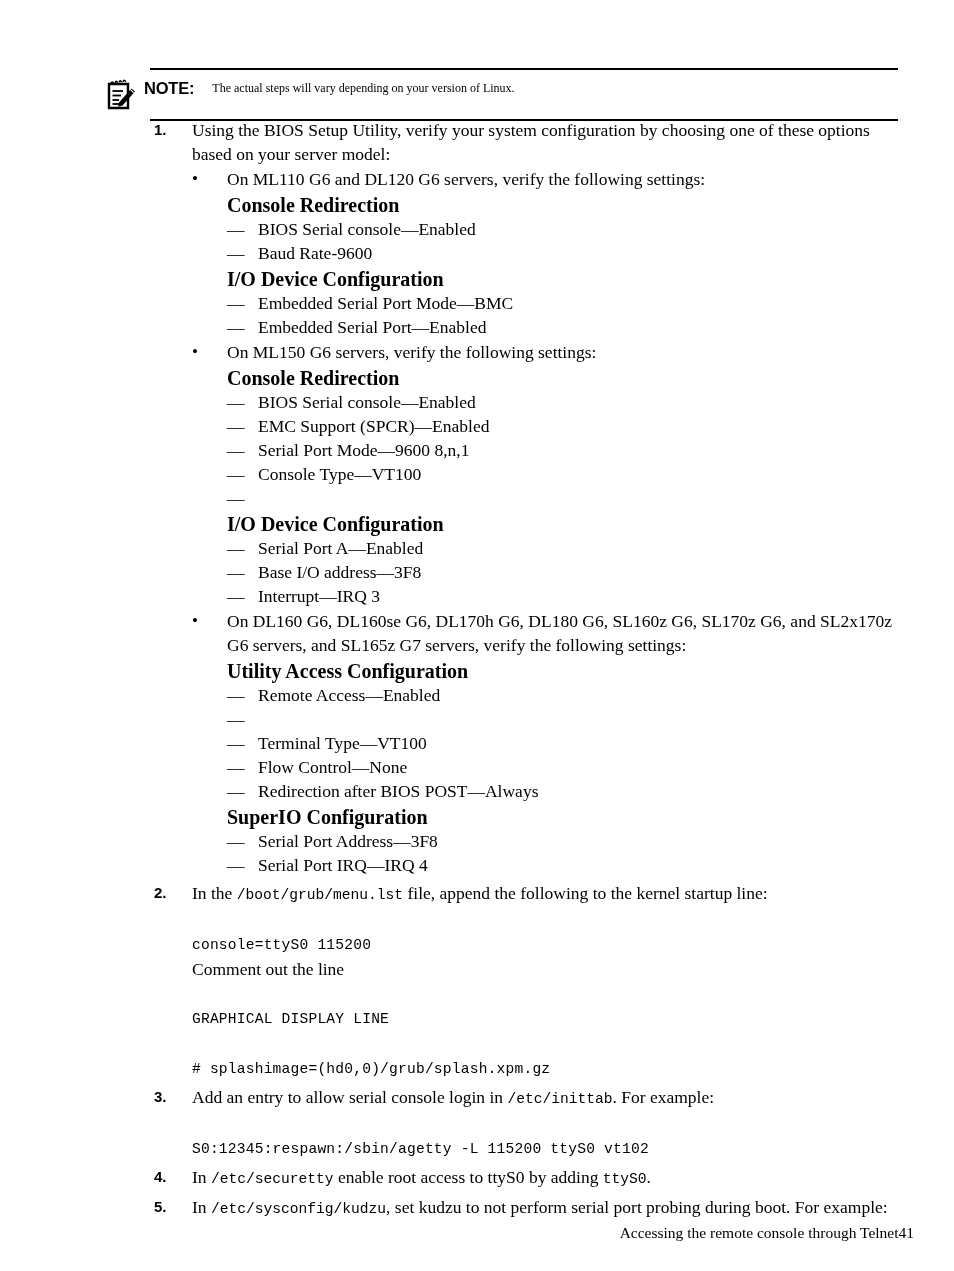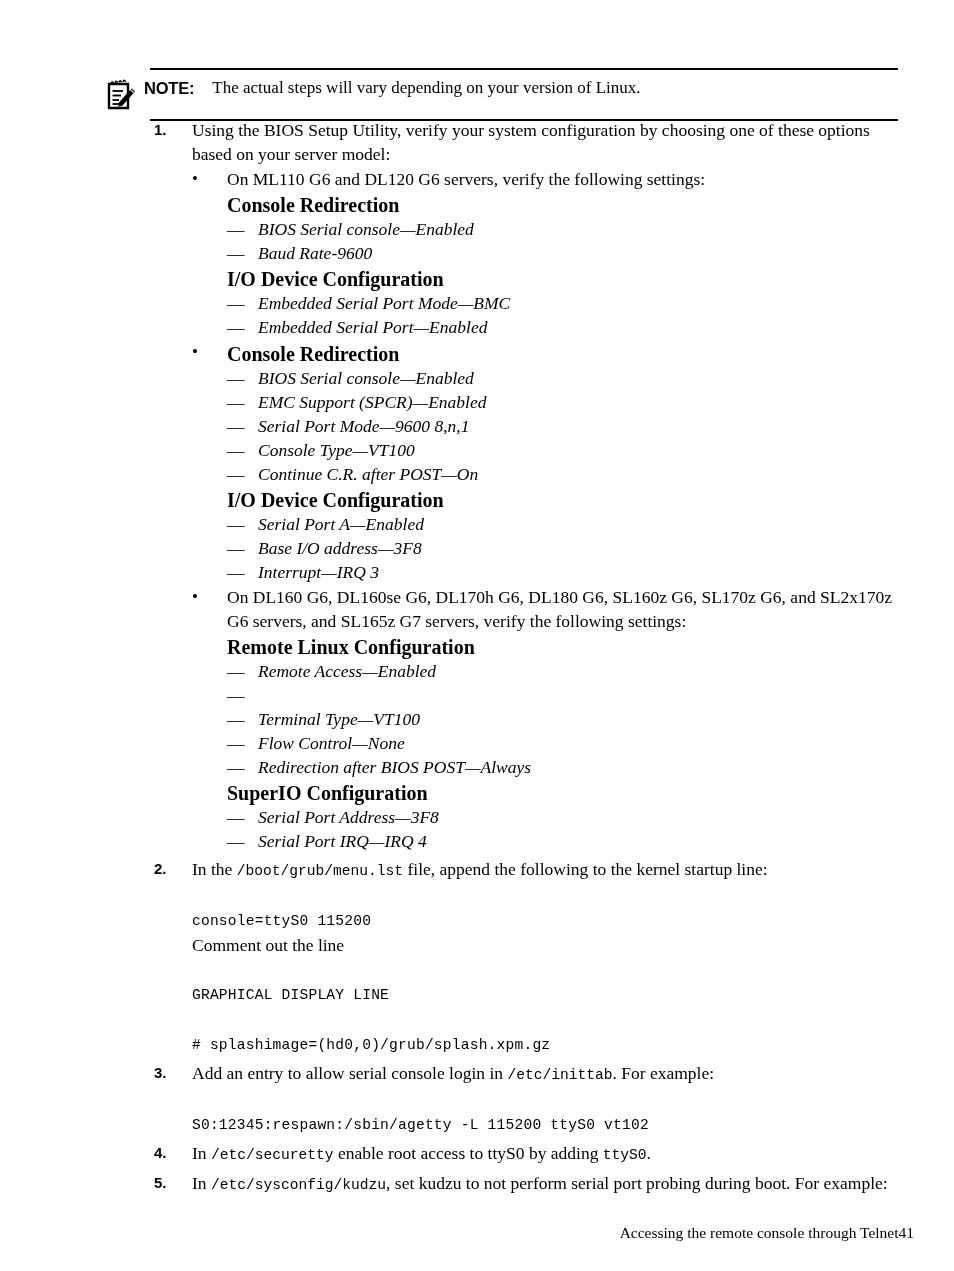--- a/index.html
+++ b/index.html
@@ -50,21 +50,21 @@
   .note-label {
     font-family: "Liberation Sans", "DejaVu Sans", sans-serif;
     font-weight: bold;
     font-size: 16.5px;
     letter-spacing: -0.2px;
     padding-right: 18px;
     white-space: nowrap;
     line-height: 22px;
   }
   .note-text {
-    font-size: 17px;
+    font-size: 12px;
     line-height: 22px;
   }
 
   
   .steps {
     position: absolute;
     left: 104px;
     top: 108px;
     width: 810px;
   }
@@ -121,21 +121,20 @@
   }
   .dash-mark {
     width: 31px;
     flex: 0 0 31px;
     font-size: 17.5px;
     line-height: 24px;
   }
   .dash-text {
     font-size: 17.5px;
     line-height: 24px;
-    font-style: italic;
   }
 
   
   .code, code, .mono {
     font-family: "Liberation Mono", "DejaVu Sans Mono", monospace;
     font-size: 14.6px;
   }
   .code-line {
     font-family: "Liberation Mono", "DejaVu Sans Mono", monospace;
     font-size: 14.6px;
@@ -224,61 +223,61 @@
               </div>
               <div class="dash-item">
                 <div class="dash-mark">—</div>
                 <div class="dash-text">Embedded Serial Port—Enabled</div>
               </div>
             </div>
           </div>
           <div class="bullet">
             <div class="bullet-dot">•</div>
             <div class="bullet-body">
+              <div>On ML150 G6 servers, verify the following settings:</div>
               <div class="group-head">Console Redirection</div>
               <div class="dash-item">
                 <div class="dash-mark">—</div>
                 <div class="dash-text">BIOS Serial console—Enabled</div>
               </div>
               <div class="dash-item">
                 <div class="dash-mark">—</div>
                 <div class="dash-text">EMC Support (SPCR)—Enabled</div>
               </div>
               <div class="dash-item">
                 <div class="dash-mark">—</div>
                 <div class="dash-text">Serial Port Mode—9600 8,n,1</div>
               </div>
               <div class="dash-item">
                 <div class="dash-mark">—</div>
                 <div class="dash-text">Console Type—VT100</div>
               </div>
               <div class="dash-item">
                 <div class="dash-mark">—</div>
-                <div class="dash-text">Continue C.R. after POST—On</div>
               </div>
               <div class="group-head">I/O Device Configuration</div>
               <div class="dash-item">
                 <div class="dash-mark">—</div>
                 <div class="dash-text">Serial Port A—Enabled</div>
               </div>
               <div class="dash-item">
                 <div class="dash-mark">—</div>
                 <div class="dash-text">Base I/O address—3F8</div>
               </div>
               <div class="dash-item">
                 <div class="dash-mark">—</div>
                 <div class="dash-text">Interrupt—IRQ 3</div>
               </div>
             </div>
           </div>
           <div class="bullet">
             <div class="bullet-dot">•</div>
             <div class="bullet-body">
               <div>On DL160 G6, DL160se G6, DL170h G6, DL180 G6, SL160z G6, SL170z G6, and SL2x170z G6 servers, and SL165z G7 servers, verify the following settings:</div>
-              <div class="group-head">Remote Linux Configuration</div>
+              <div class="group-head">Utility Access Configuration</div>
               <div class="dash-item">
                 <div class="dash-mark">—</div>
                 <div class="dash-text">Remote Access—Enabled</div>
               </div>
               <div class="dash-item">
                 <div class="dash-mark">—</div>
               </div>
               <div class="dash-item">
                 <div class="dash-mark">—</div>
                 <div class="dash-text">Terminal Type—VT100</div>

